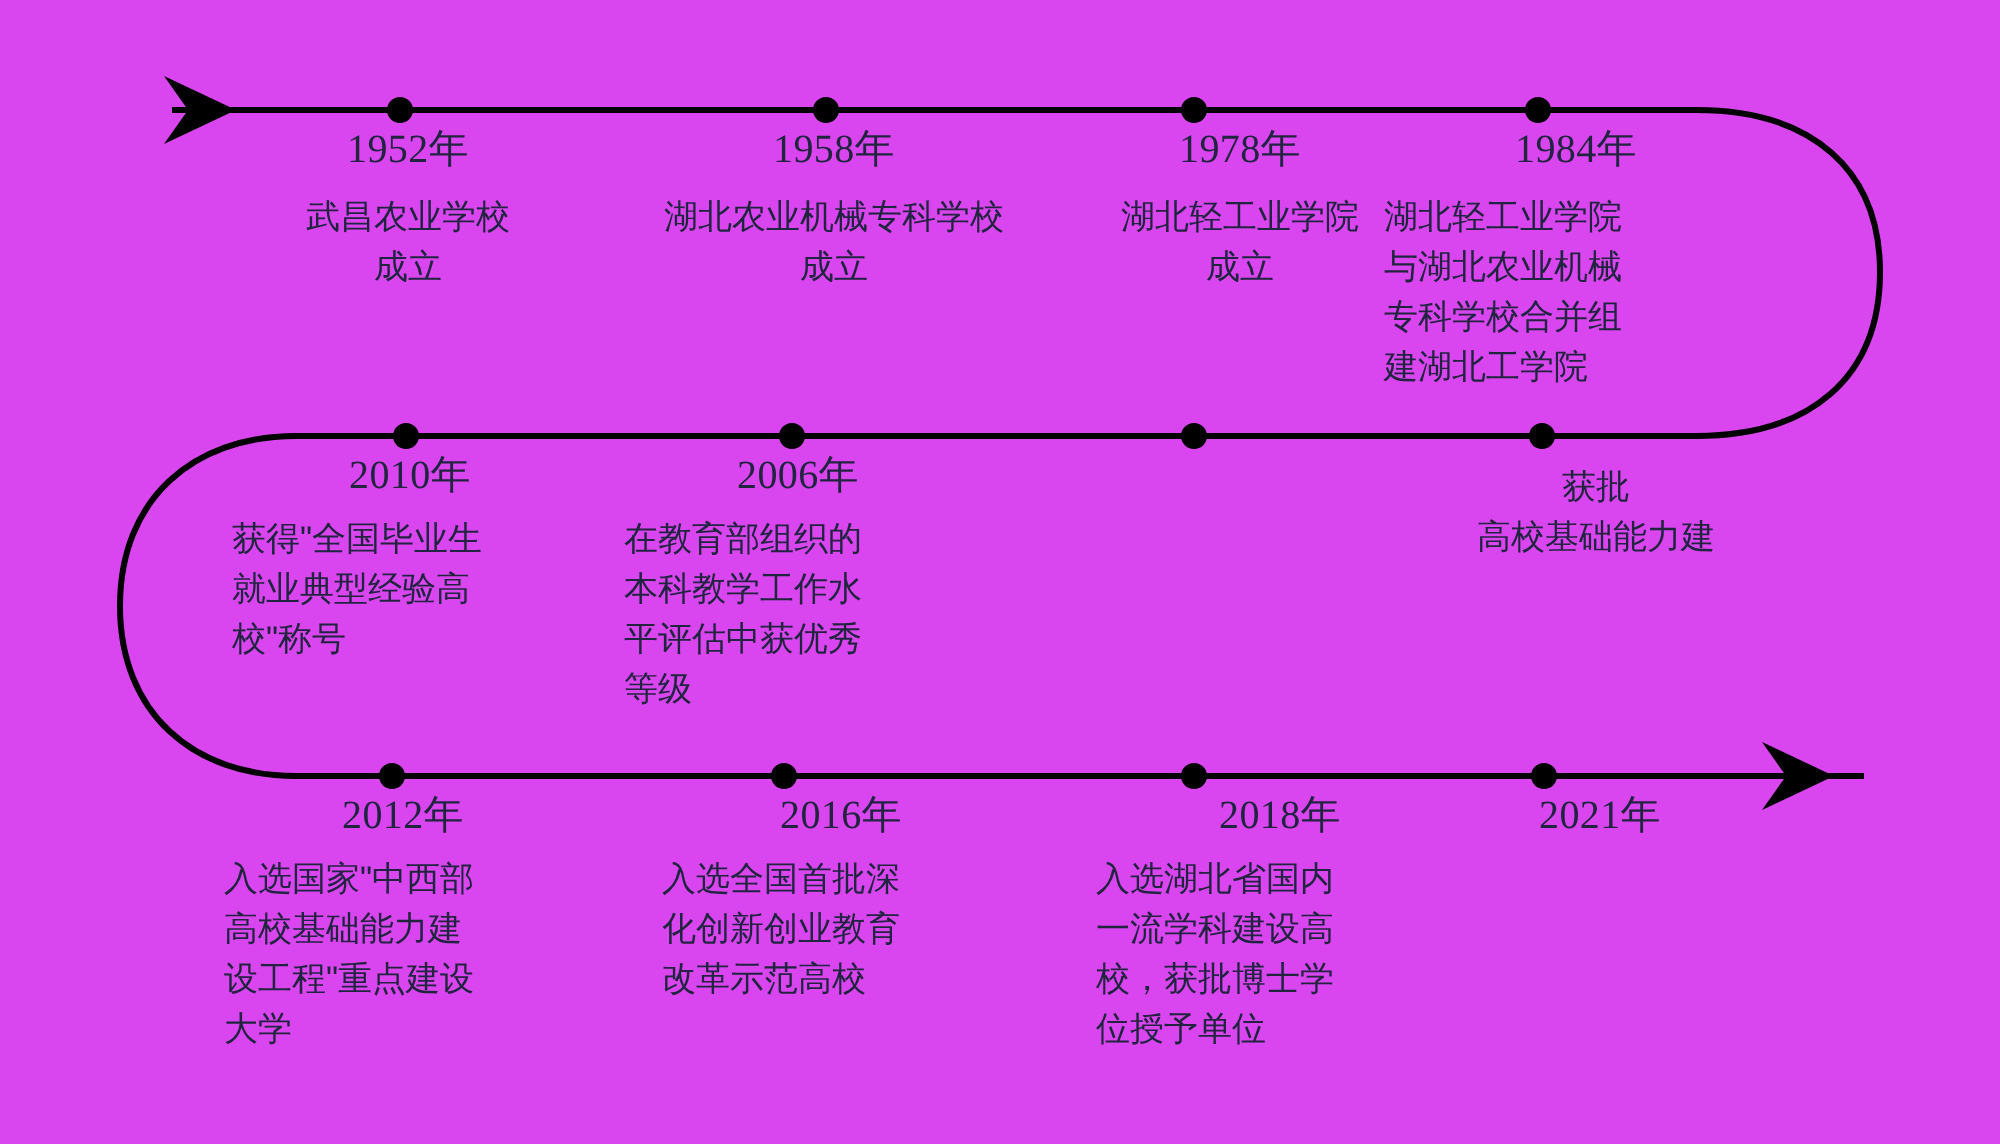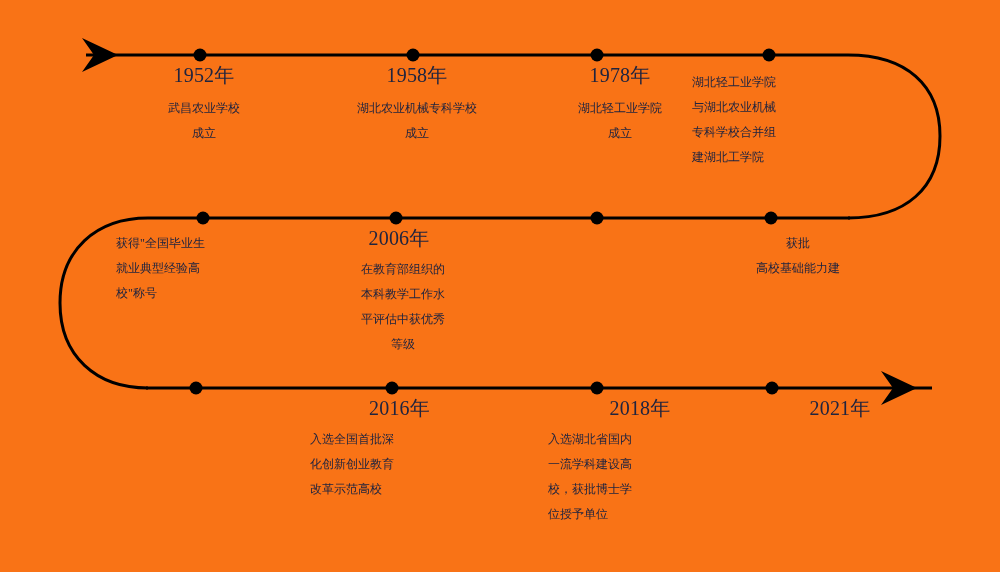--- a/index.html
+++ b/index.html
@@ -5,21 +5,21 @@
 <style>
   html, body {
     margin: 0;
     padding: 0;
     background: #ffffff;
   }
   #stage {
     position: relative;
     width: 1000px;
     height: 572px;
-    background: #f97316;
+    background: #d946ef;
     overflow: hidden;
     font-family: "Liberation Sans", sans-serif;
   }
   #track {
     position: absolute;
     left: 0;
     top: 0;
     width: 1000px;
     height: 572px;
     pointer-events: none;
@@ -31,22 +31,22 @@
     color: #20243f;
   }
   .node .year {
     font-family: "Liberation Serif", serif;
     font-size: 20px;
     line-height: 26px;
     letter-spacing: 0.2px;
     white-space: nowrap;
   }
   .node .desc {
-    font-family: Liberation Serif, serif;
-    font-size: 12px;
+    font-family: Liberation Sans, sans-serif;
+    font-size: 17px;
     line-height: 25px;
     margin-top: 6px;
     white-space: pre-line;
     color: #20243f;
   }
   
   .r1 { top: 62px; }
   .r1 .desc { margin-top: 8px; }
   .n0 { left: 104px; }
   .n1 { left: 302px; width: 230px; }
@@ -56,28 +56,28 @@
   
   .n3 .desc { text-align: left; padding-left: 4px; }
 
   
   .r2 { top: 225px; }
   .m0 { left: 110px; width: 190px; }
   .m1 { left: 304px; width: 190px; }
   .m2 { left: 518px; width: 196px; }
   .m3 { left: 700px; width: 196px; }
   .m0 .desc { text-align: left; padding-left: 6px; }
-  .m1 .desc { text-align: center; padding-left: 8px; }
+  .m1 .desc { text-align: left; padding-left: 8px; }
 
   
   .r3 { top: 395px; }
   .b0 { left: 104px; width: 195px; }
-  .b1 { left: 302px; width: 195px; }
+  .b1 { left: 323px; width: 195px; }
   .b2 { left: 540px; width: 200px; }
-  .b3 { left: 700px; width: 200px; margin-left: 40px; }
+  .b3 { left: 700px; width: 200px; }
   .b0 .desc, .b1 .desc, .b2 .desc, .b3 .desc { text-align: left; padding-left: 8px; }
 </style>
 </head>
 <body>
 
 <div id="stage">
 
   <svg id="track" viewBox="0 0 1000 572">
 
     <line x1="86" y1="55" x2="848" y2="55" stroke="#000000" stroke-width="3"></line>
@@ -128,27 +128,29 @@
 成立</div>
   </div>
 
   <div class="node r1 n2">
     <div class="year">1978年</div>
     <div class="desc">湖北轻工业学院
 成立</div>
   </div>
 
   <div class="node r1 n3">
+    <div class="year">1984年</div>
     <div class="desc">湖北轻工业学院
 与湖北农业机械
 专科学校合并组
 建湖北工学院</div>
   </div>
 
   <div class="node r2 m0">
+    <div class="year">2010年</div>
     <div class="desc">获得"全国毕业生
 就业典型经验高
 校"称号</div>
   </div>
 
   <div class="node r2 m1">
     <div class="year">2006年</div>
     <div class="desc">在教育部组织的
 本科教学工作水
 平评估中获优秀
@@ -156,20 +158,27 @@
   </div>
 
   <div class="node r2 m2">
   </div>
 
   <div class="node r2 m3">
     <div class="desc">获批
 高校基础能力建</div>
   </div>
 
+  <div class="node r3 b0">
+    <div class="year">2012年</div>
+    <div class="desc">入选国家"中西部
+高校基础能力建
+设工程"重点建设
+大学</div>
+  </div>
 
   <div class="node r3 b1">
     <div class="year">2016年</div>
     <div class="desc">入选全国首批深
 化创新创业教育
 改革示范高校</div>
   </div>
 
   <div class="node r3 b2">
     <div class="year">2018年</div>

